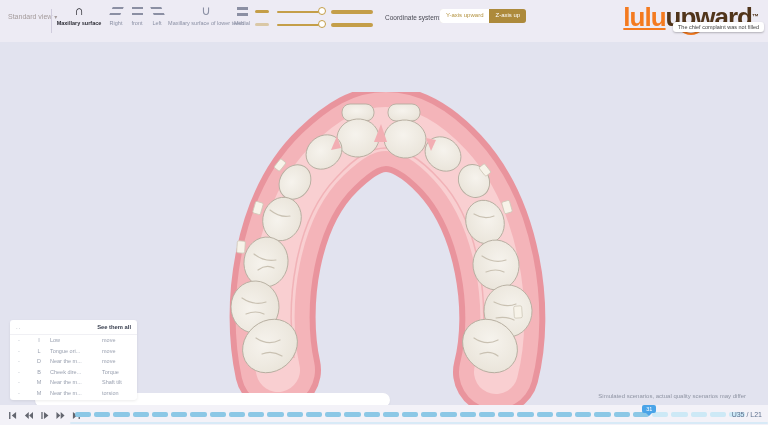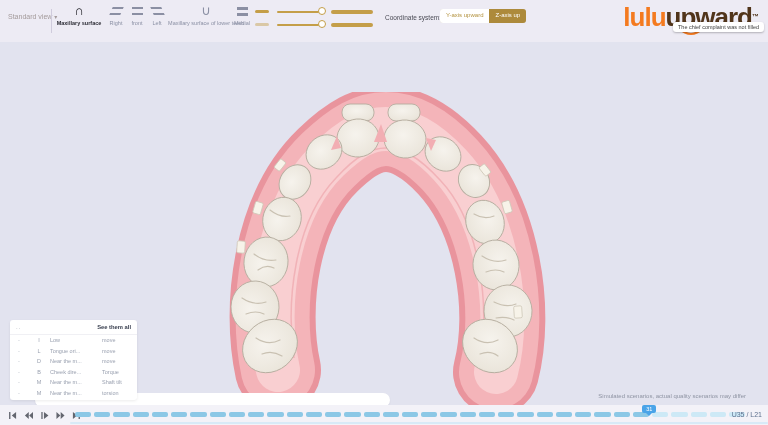--- a/index.html
+++ b/index.html
@@ -33,21 +33,21 @@
   .sbar2 { position:absolute; left:76px; top:3px; width:42px; height:3.5px; background:#c49e48; border-radius:2px; cursor:pointer; }
 
   .coord-label { position:absolute; left:385px; top:14px; font-size:6.5px; color:#4a4a55; }
   .coord-seg { position:absolute; left:440px; top:9px; height:14px; display:flex; border-radius:3px; overflow:hidden; box-shadow:0 0 0 1px #d9d2c2 inset; }
   .coord-opt { font-size:6px; padding:3px 6px; cursor:pointer; white-space:nowrap; }
   .coord-opt.off { background:#ffffff; color:#b3923f; }
   .coord-opt.on  { background:#ad8a3b; color:#ffffff; }
 
   
   .logo { position:absolute; right:10px; top:2px; font-size:26px; font-weight:bold; letter-spacing:-1px; line-height:30px; z-index:6; }
-  .logo .p1 { color:#f47a1f; }
+  .logo .p1 { color:#f47a1f;text-decoration:underline; }
   .logo .p2 { color:#50341a; }
   .logo .tm { font-size:7px; color:#50341a; vertical-align:top; }
   .logo-smile { position:absolute; right:62px; top:26px; z-index:5; }
   .logo-tooltip { position:absolute; right:4px; top:22px; background:#fff; border-radius:3px; padding:2px 5px; font-size:5.5px; color:#3c3c3c; white-space:nowrap; box-shadow:0 1px 2px rgba(0,0,0,.25); z-index:7; }
 
   
   .viewer { position:absolute; top:42px; left:0; right:0; bottom:20px; cursor:grab; }
   .model { position:absolute; left:228px; top:50px; }
 
   

